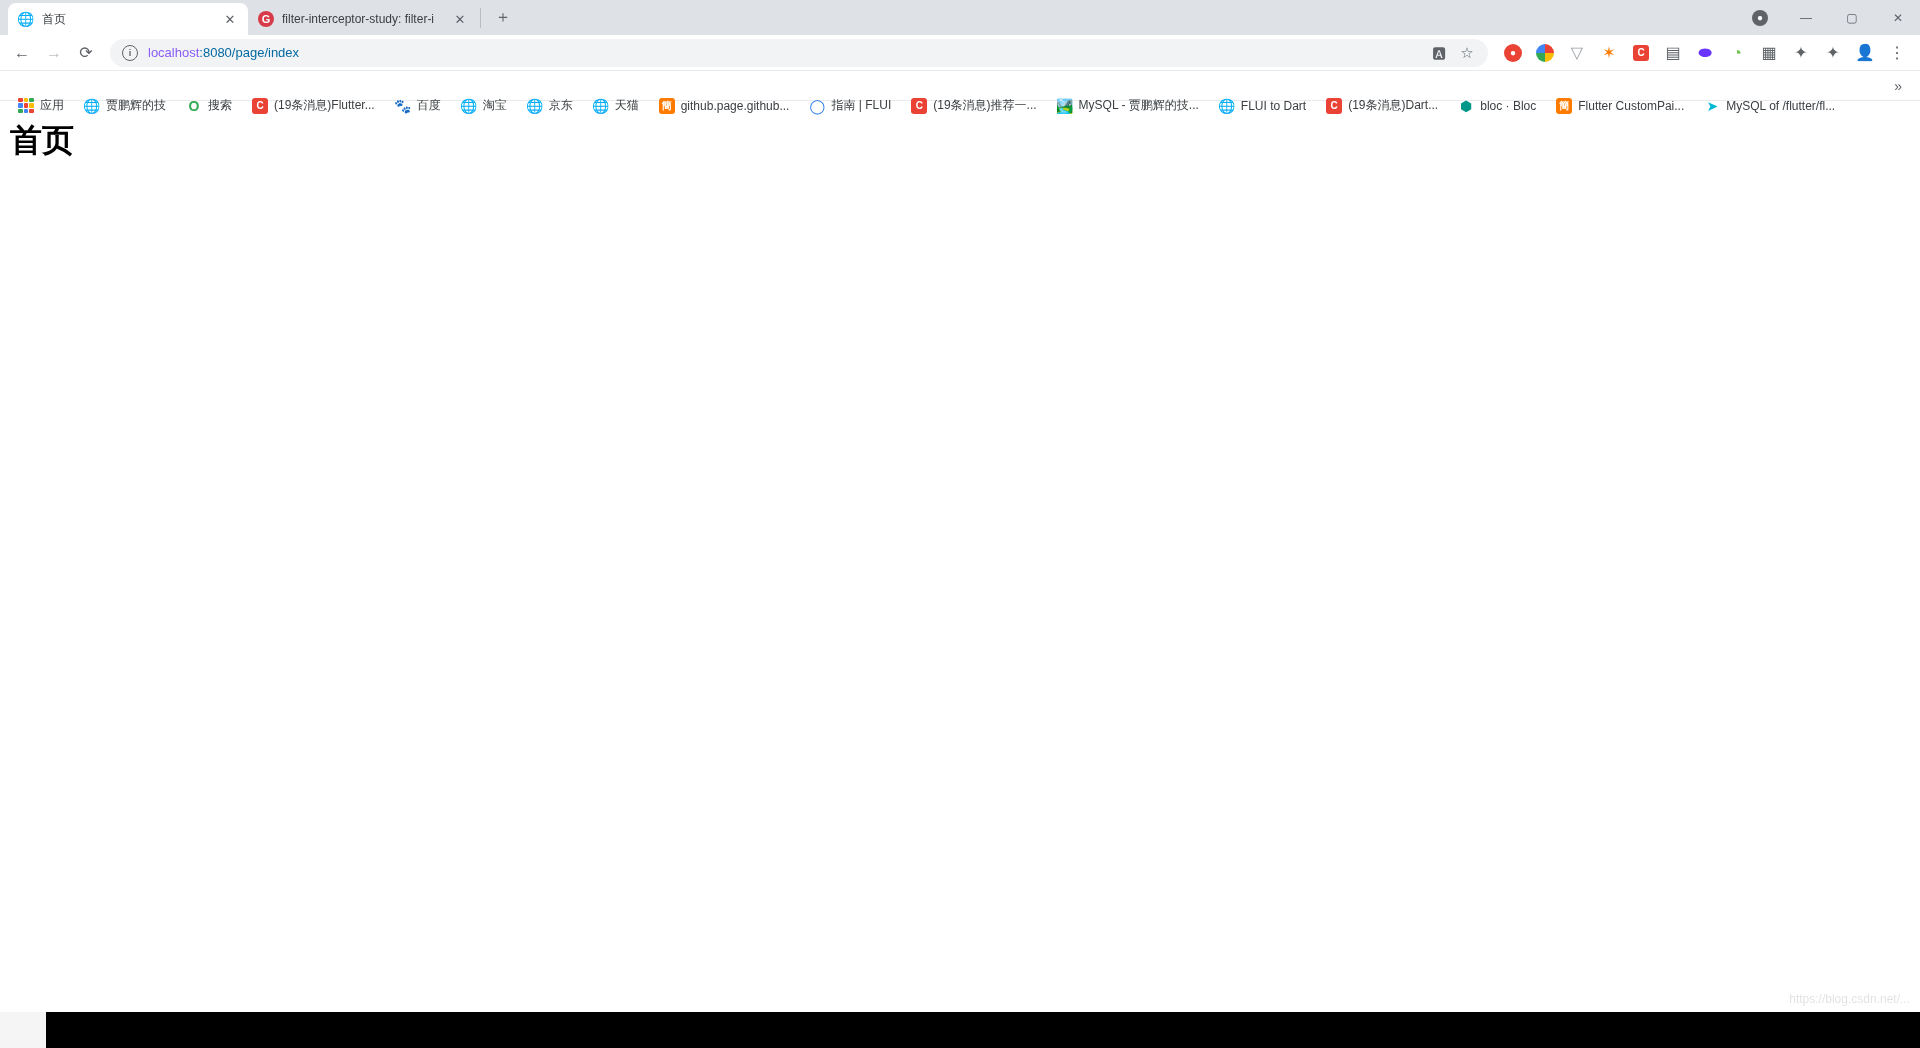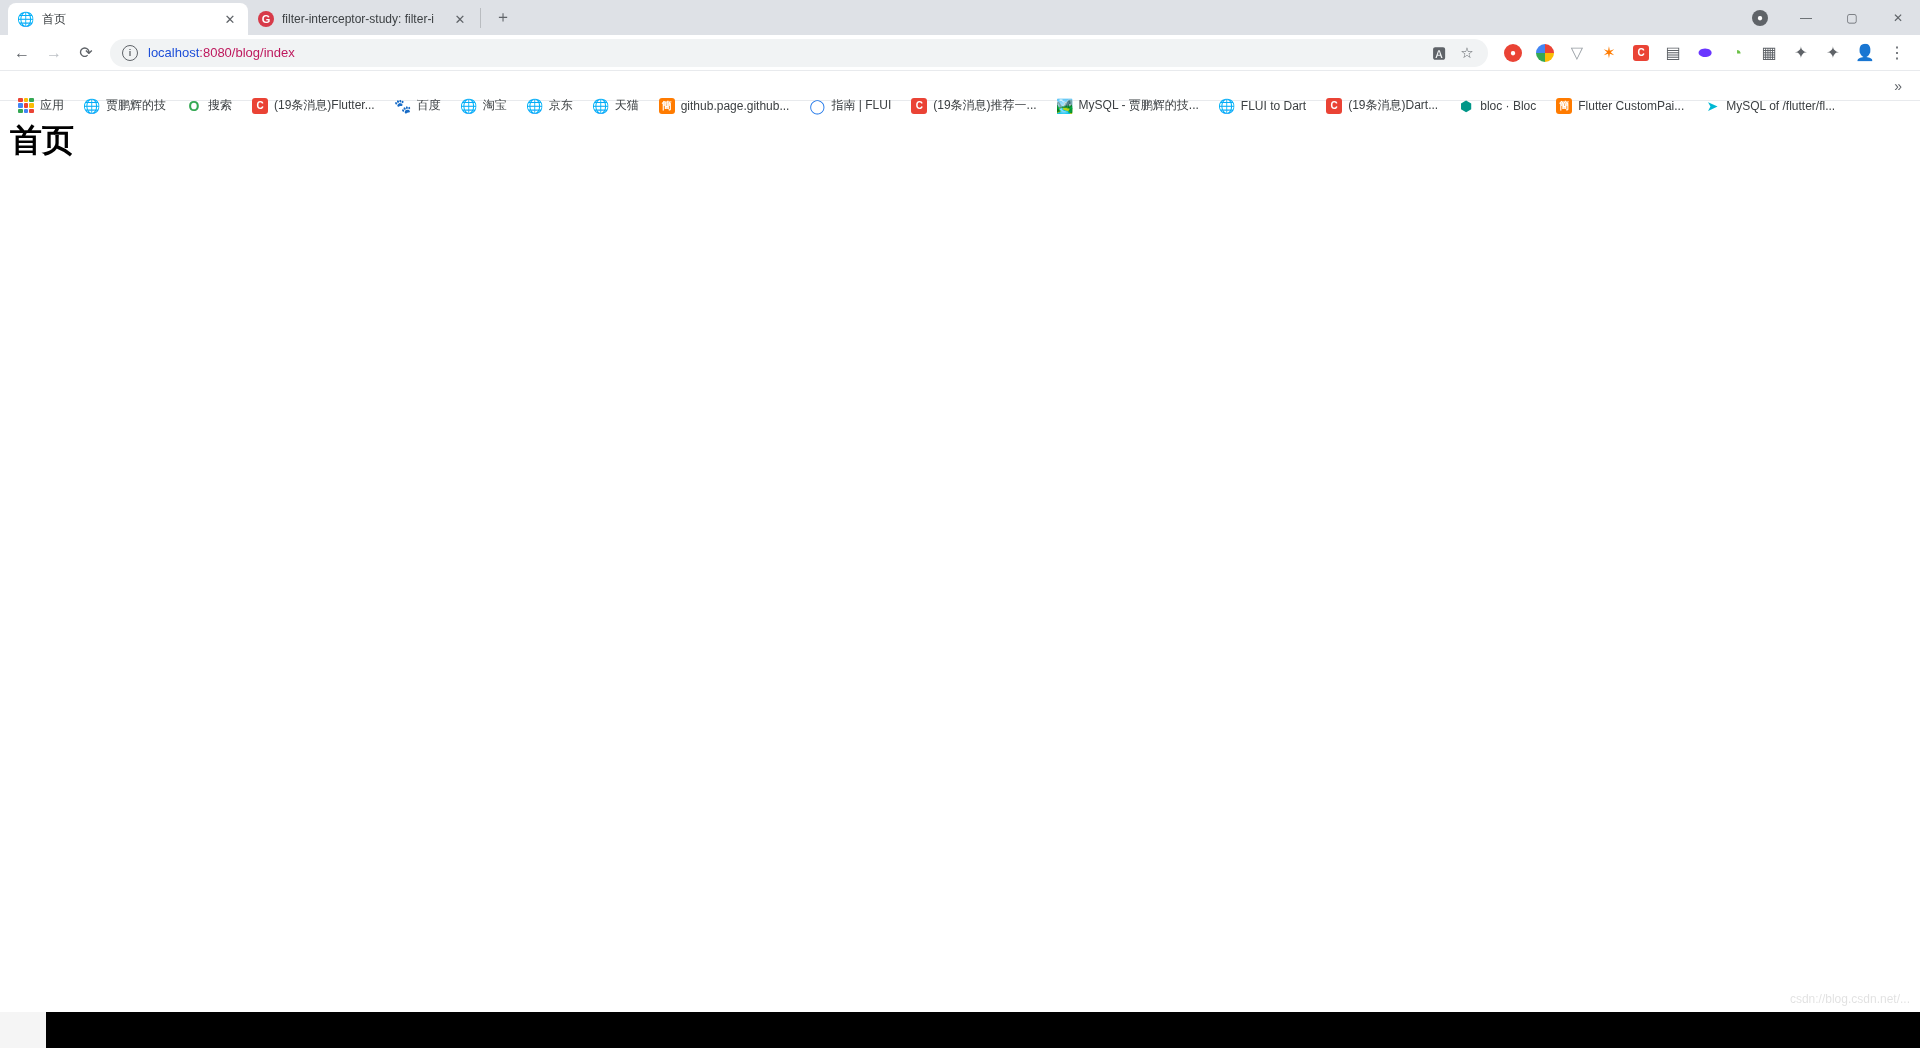--- a/index.html
+++ b/index.html
@@ -110,22 +110,22 @@
       display: flex;
       align-items: center;
       padding: 0 12px;
       gap: 10px;
       font-size: 13px;
       color: #202124;
       margin: 0 6px;
     }
     .omnibox-icon { width:16px;height:16px;border:1px solid #5f6368;border-radius:50%;display:flex;align-items:center;justify-content:center;font-size:9px;color:#5f6368;font-weight:bold; }
     .omnibox-url { flex:1; white-space:nowrap; }
-    .omnibox-url .host { color:#1d4ed8; }
-    .omnibox-url .path { color:#be185d; }
+    .omnibox-url .host { color:#8b5cf6; }
+    .omnibox-url .path { color:#0369a1; }
     .toolbar-icons-right { display:flex; align-items:center; gap: 14px; padding: 0 6px; }
     .toolbar-ico { width:18px;height:18px;display:flex;align-items:center;justify-content:center;font-size:15px;color:#5f6368; }
     .ext-red { width:18px;height:18px;border-radius:50%;background:#ea4335;color:#fff;font-size:10px;display:flex;align-items:center;justify-content:center; }
     .ext-circle-multi {
       width:18px;height:18px;border-radius:50%;
       background: conic-gradient(#ea4335 0 90deg,#fbbc04 90deg 180deg,#34a853 180deg 270deg,#4285f4 270deg 360deg);
     }
     .ext-sq { width:16px;height:16px;border-radius:3px;display:flex;align-items:center;justify-content:center;font-size:10px;font-weight:bold; }
     .ext-sq.red { background:#ea4335;color:#fff; }
     .ext-generic { color:#5f6368; font-size:16px; }
@@ -223,21 +223,21 @@
 </div>
 
 <div class="toolbar-row">
   <div class="nav-btn">←</div>
   <div class="nav-btn disabled">→</div>
   <div class="nav-btn">⟳</div>
 
   <div class="omnibox">
     <span class="omnibox-icon">i</span>
     <span class="omnibox-url">
-      <span class="host">localhost</span><span class="path">:8080</span><span class="path">/blog/index</span>
+      <span class="host">localhost</span><span class="path">:8080</span><span class="path">/page/index</span>
     </span>
     <span class="toolbar-ico">🅰</span>
     <span class="toolbar-ico">☆</span>
   </div>
 
   <div class="toolbar-icons-right">
     <span class="toolbar-ico">
         <span class="ext-red">●</span>
       </span>
     <span class="toolbar-ico">
@@ -338,18 +338,18 @@
     <span class="bm-favicon" style="color:#00b8d4">➤</span>
     <span class="bm-label">MySQL of /flutter/fl...</span>
   </div>
   <div class="bm-overflow">»</div>
 </div>
 
 <div class="page-content">
   <h1 class="page-title">首页</h1>
 </div>
 
-<div class="watermark">csdn://blog.csdn.net/...</div>
+<div class="watermark">https://blog.csdn.net/...</div>
 
 <div class="taskbar">
   <div class="taskbar-left-white"></div>
   <div class="taskbar-right"></div>
 </div>
 
 </body></html>

